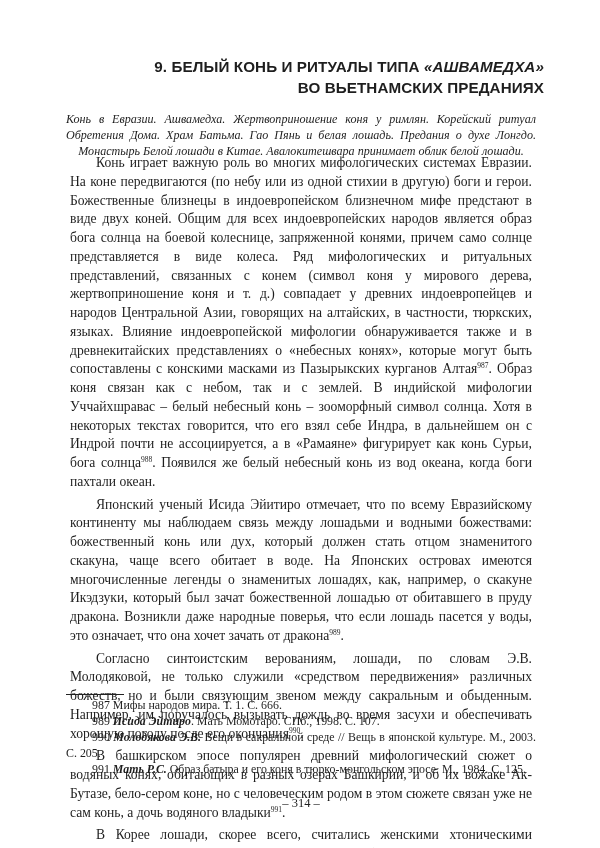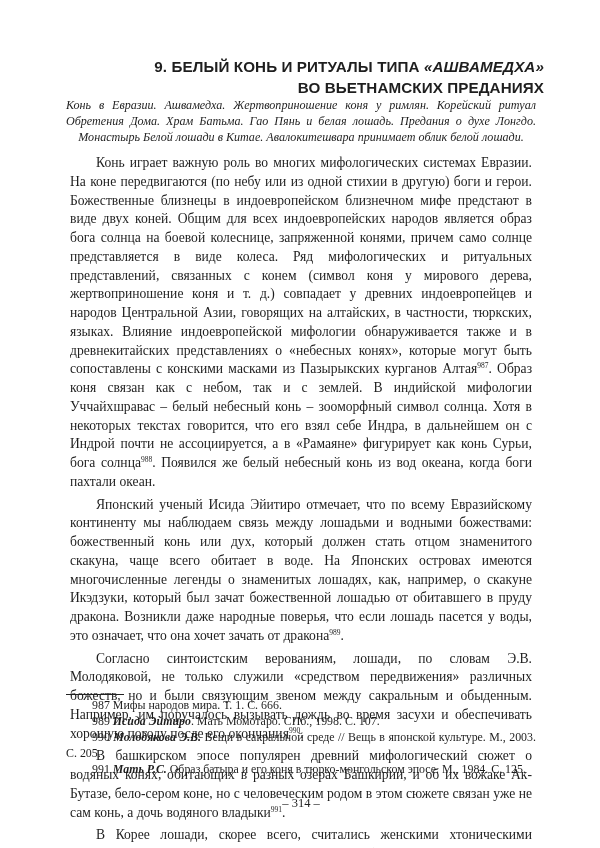--- a/index.html
+++ b/index.html
@@ -8,21 +8,21 @@
   .title {
     font-family: "Liberation Sans", sans-serif; font-weight: bold;
     font-size: 15.2px; text-align: right; line-height: 21px;
     margin: 8px; position: absolute; left: 0; width: 470px; top: 48px;
     letter-spacing: 0.1px;
   }
   .title em { font-style: italic; }
   .abstract {
     font-family: "Liberation Serif", serif; font-style: italic;
     font-size: 12.1px; line-height: 15.8px; text-align: justify;
-    position: absolute; top: 98px; left: 0; width: 470px;
+    position: absolute; top: 112px; left: 0; width: 470px;
     text-align-last: center;
   }
   .body {
     font-family: "Liberation Serif", serif; font-size: 13.6px;
     line-height: 18.75px; position: absolute; top: 150px; left: 0; width: 470px;
   }
   .body p { margin: 4px; text-indent: 26px; text-align: justify; }
   sup { font-size: 7.5px; line-height: 0; vertical-align: 5px; }
   .fn-rule { position: absolute; top: 694px; left: 0; width: 58px; border-top: 1px solid #222; }
   .footnotes {

